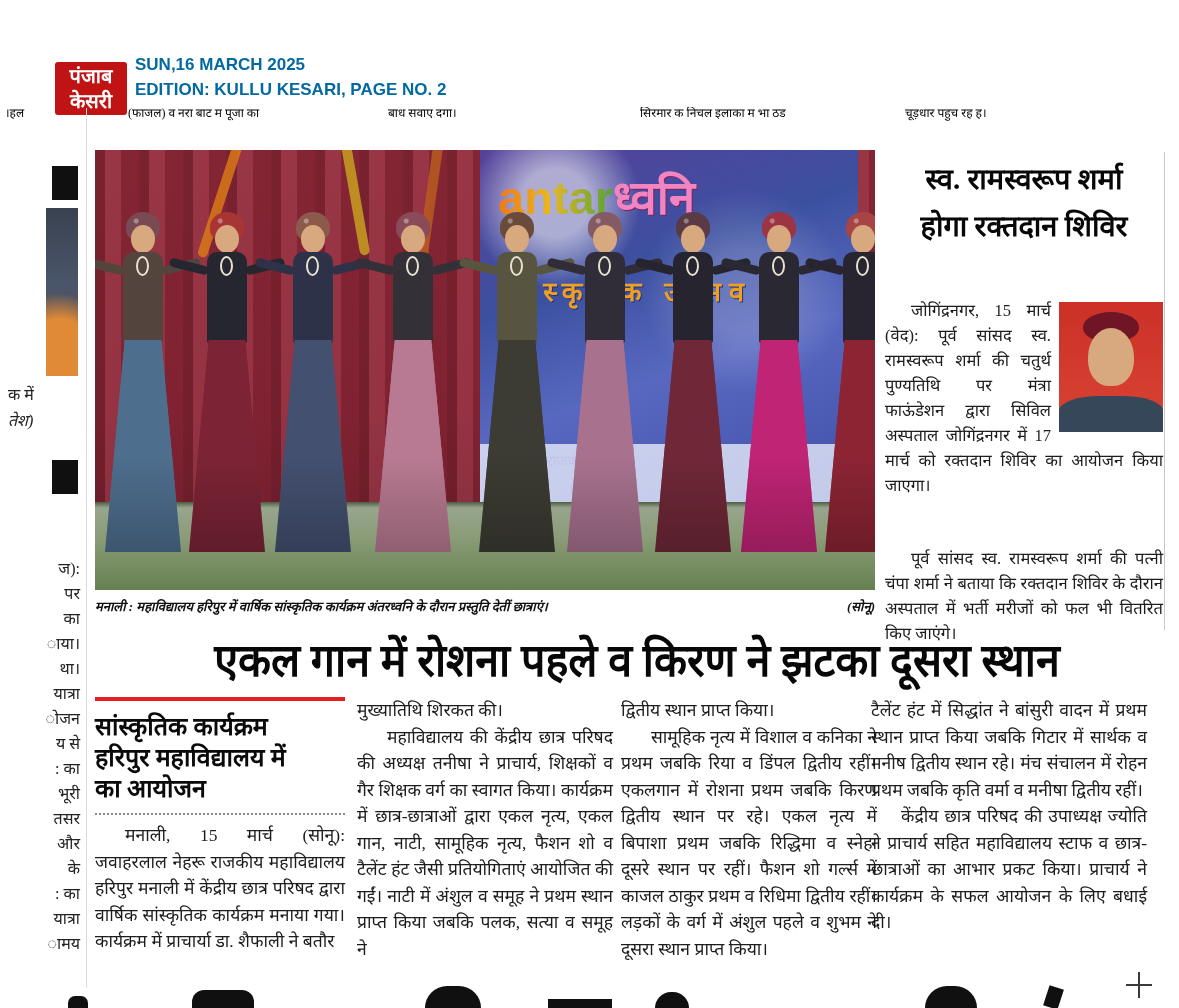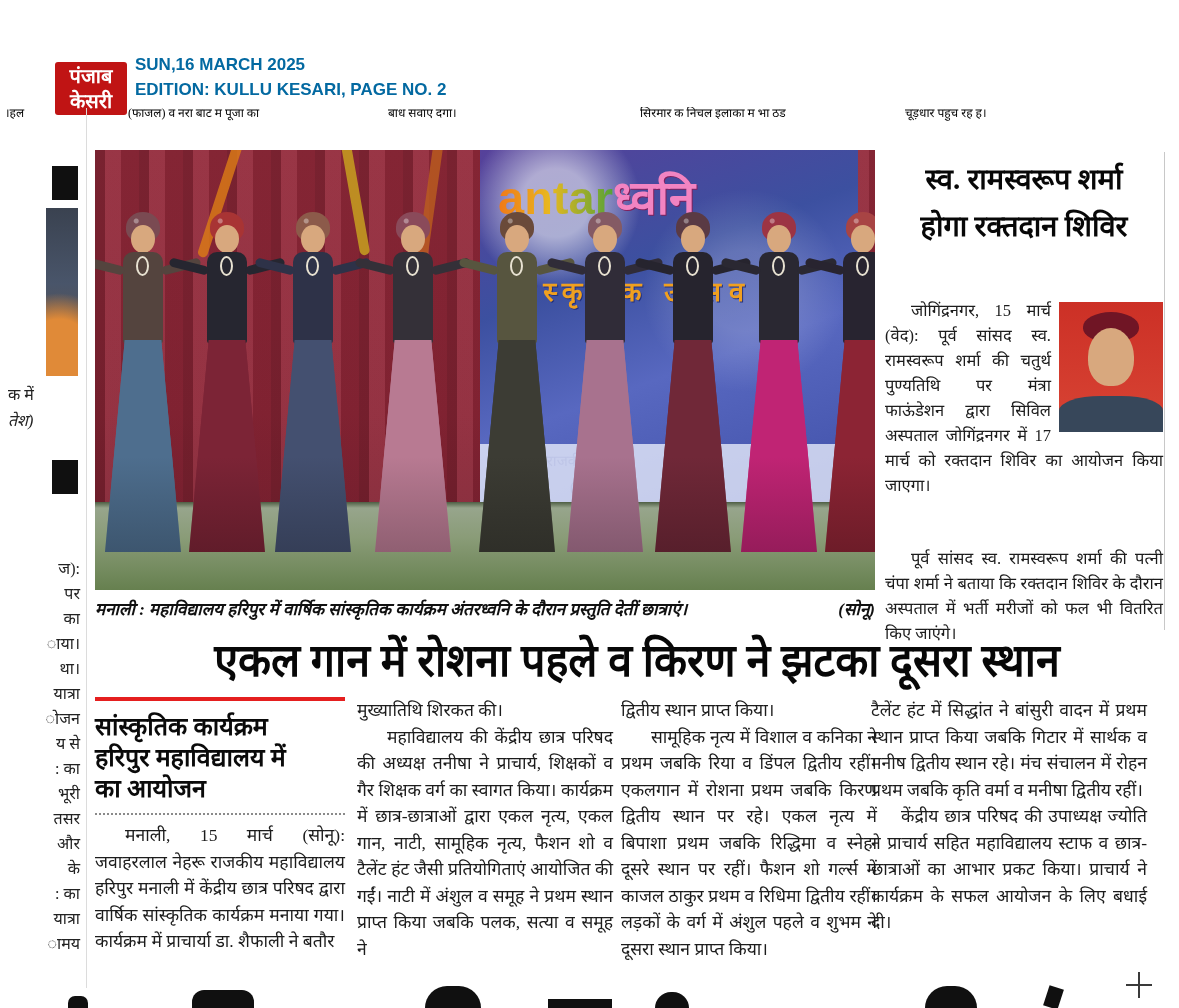--- a/index.html
+++ b/index.html
@@ -69,21 +69,21 @@
   .dancer .arm { position:absolute; top:50px; width:40px; height:9px; border-radius:5px;
                  background:var(--vest); }
   .dancer .arm.l { left:-16px; transform:rotate(14deg); }
   .dancer .arm.r { right:-16px; transform:rotate(-14deg); }
   .dancer .skirt { position:absolute; top:128px; left:4px; width:76px; height:212px;
                    clip-path:polygon(26% 0,74% 0,100% 100%,0 100%);
                    background:linear-gradient(180deg, var(--dress) 0 55%, rgba(0,0,0,.22)), var(--dress); }
 
   
   .caption-row { left:95px; top:597px; width:780px; display:flex; justify-content:space-between;
-                 font-size:17px; font-weight:bold; font-style:italic; color:#111; }
+                 font-size:13px; font-weight:bold; font-style:italic; color:#111; }
 
   
   .main-headline { left:95px; top:629px; width:1084px; text-align:center; white-space:nowrap;
                    font-size:43px; font-weight:800; color:#070707; transform:scaleY(1.06); }
 
   
   .col { position:absolute; top:697px; font-size:17.5px; line-height:26.5px; text-align:justify; }
   .col p.ind { text-indent:30px; }
   .col1 { left:95px;  width:250px; }
   .col2 { left:357px; width:256px; }

